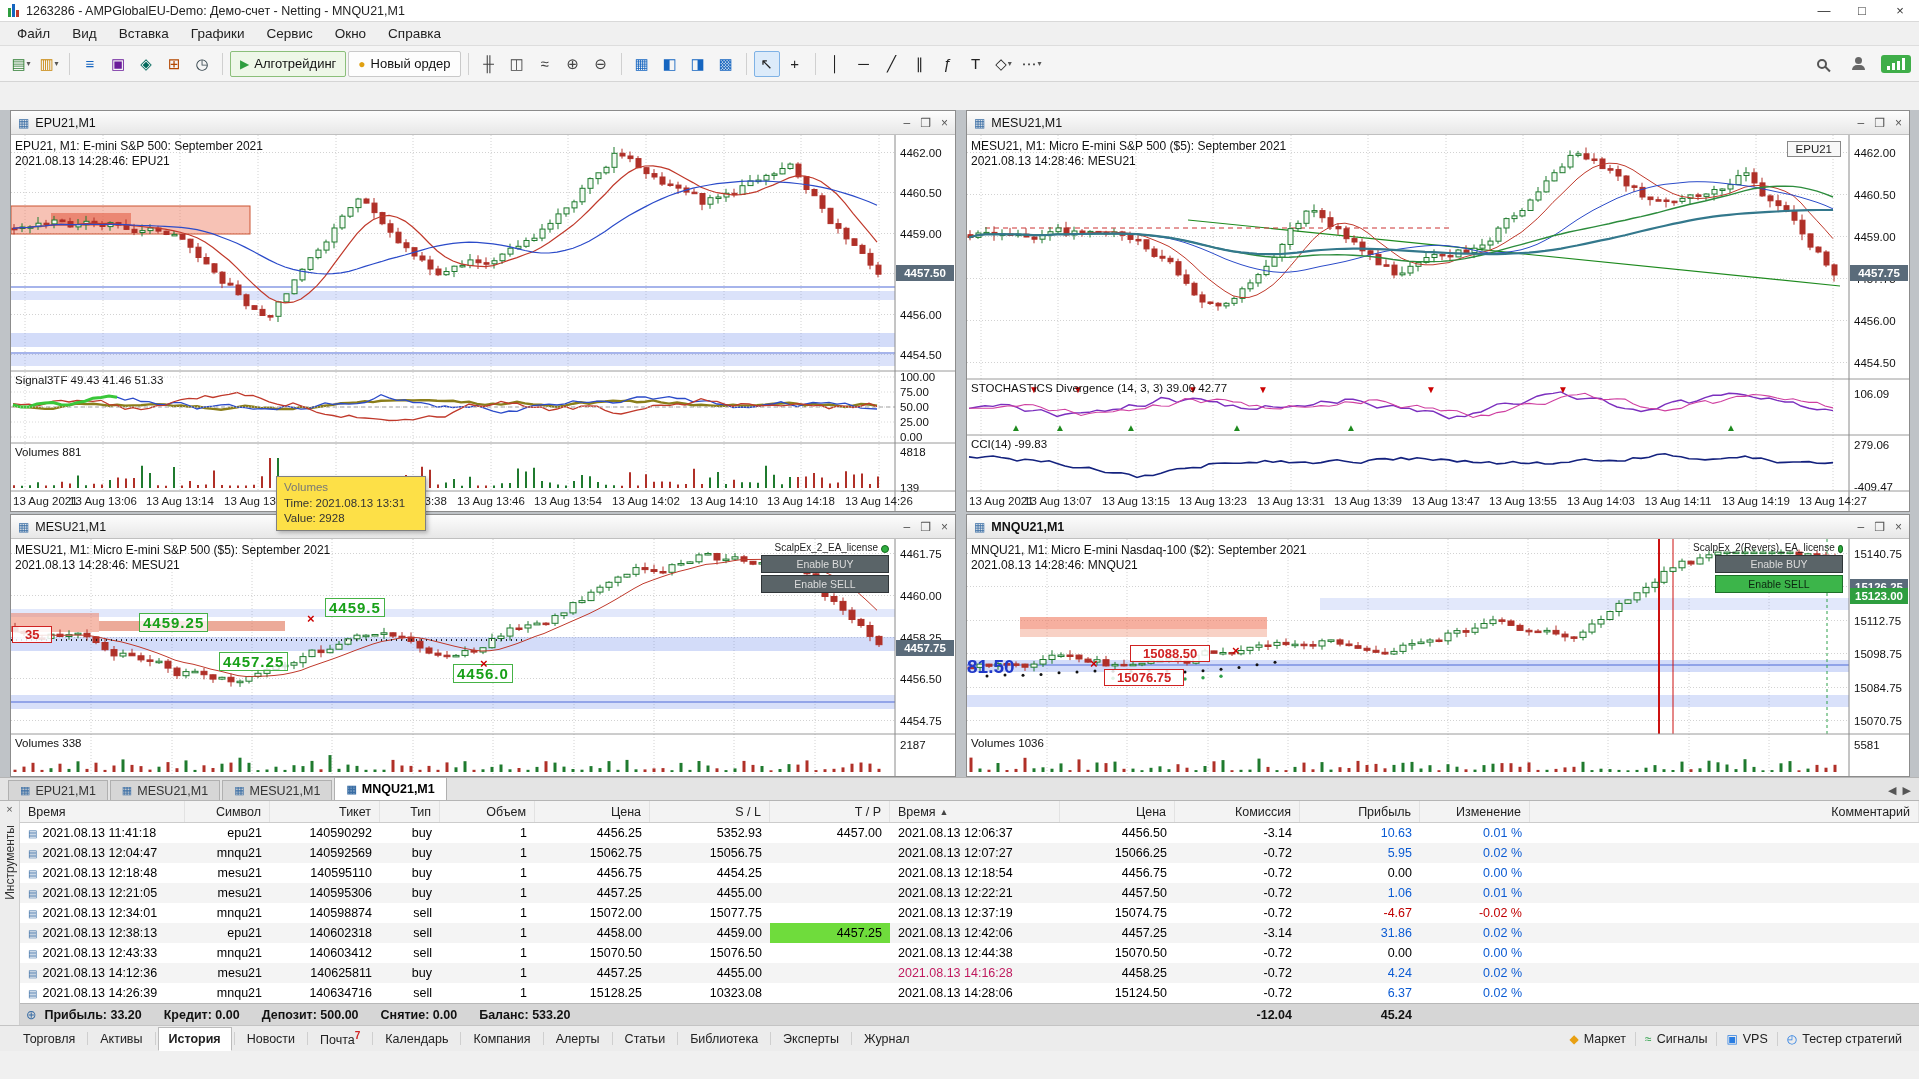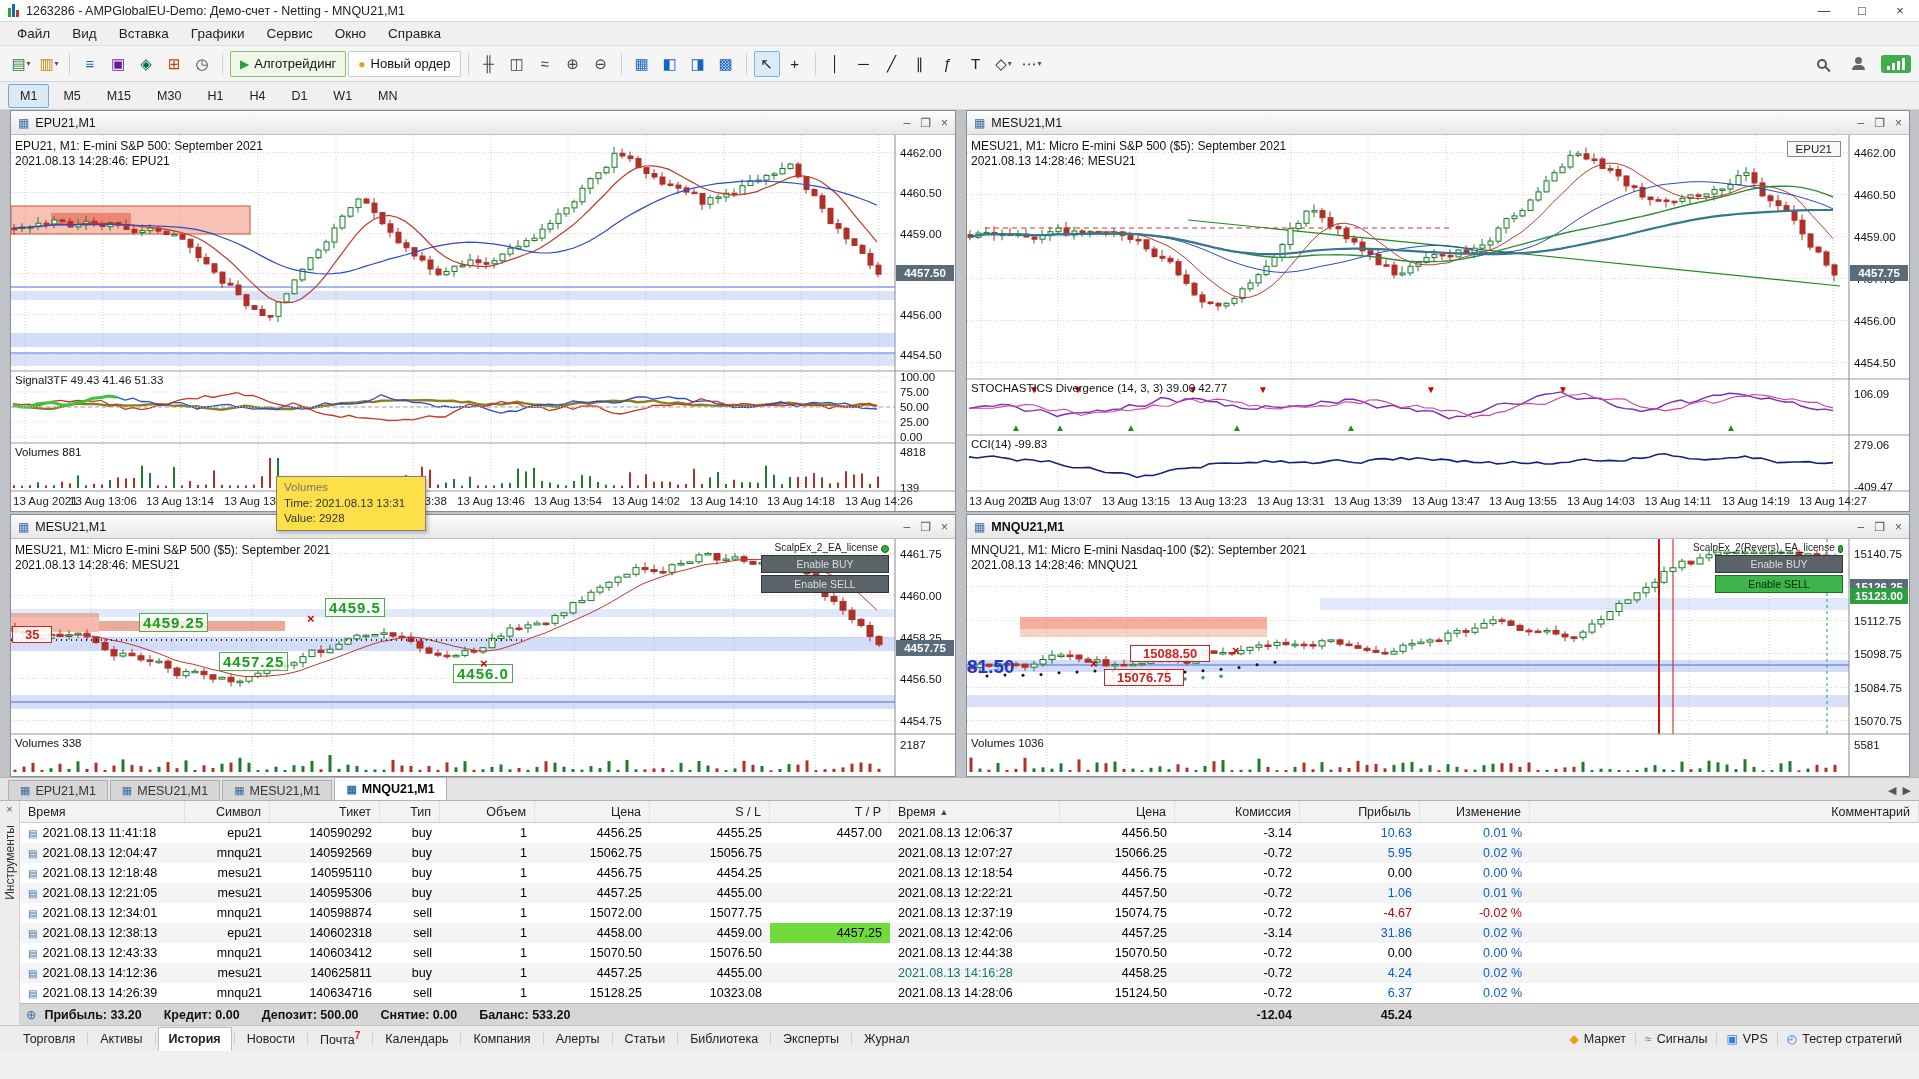--- a/index.html
+++ b/index.html
@@ -257,31 +257,20 @@
         </div>
       <div class="connpill">
           <i></i>
           <i></i>
           <i></i>
           <i></i>
         </div>
     </div>
   </div>
 
-  <div class="tfbar" id="tfbar">
-      <div class="tf active">M1</div>
-      <div class="tf">M5</div>
-      <div class="tf">M15</div>
-      <div class="tf">M30</div>
-      <div class="tf">H1</div>
-      <div class="tf">H4</div>
-      <div class="tf">D1</div>
-      <div class="tf">W1</div>
-      <div class="tf">MN</div>
-    </div>
 
   <div class="charts-area" id="chartsArea">
       <div class="chart-window" style="left: 10px; top: 0px; width: 946px; height: 402px;">
         <div class="cw-titlebar">
           <span class="cw-icon">▦</span>
           <span class="cw-title">EPU21,M1</span>
           <span class="cw-ctrls">
             <span class="cwb">–</span>
             <span class="cwb">❒</span>
             <span class="cwb">×</span>
@@ -1787,21 +1776,21 @@
       <div class="hcell r" style="width:389px">Комментарий</div>
     </div>
   <div class="hist-rows" id="histRows">
       <div class="hrow">
         <div class="cell" style="width:165px;color:#000"><span class="rowicon">▤</span>2021.08.13 11:41:18</div>
         <div class="cell r" style="width:85px;color:#000">epu21</div>
         <div class="cell r" style="width:110px;color:#000">140590292</div>
         <div class="cell r" style="width:60px;color:#000">buy</div>
         <div class="cell r" style="width:95px;color:#000">1</div>
         <div class="cell r" style="width:115px;color:#000">4456.25</div>
-        <div class="cell r" style="width:120px;color:#000">4455.25</div>
+        <div class="cell r" style="width:120px;color:#000">5352.93</div>
         <div class="cell r" style="width:120px;color:#000">4457.00</div>
         <div class="cell" style="width:170px;color:#000">2021.08.13 12:06:37</div>
         <div class="cell r" style="width:115px;color:#000">4456.50</div>
         <div class="cell r" style="width:125px;color:#000">-3.14</div>
         <div class="cell r" style="width:120px;color:#0b5bd3">10.63</div>
         <div class="cell r" style="width:110px;color:#0b5bd3">0.01 %</div>
         <div class="cell r" style="width:389px;color:#000"></div>
       </div>
       <div class="hrow alt">
         <div class="cell" style="width:165px;color:#000"><span class="rowicon">▤</span>2021.08.13 12:04:47</div>
@@ -1901,21 +1890,21 @@
       </div>
       <div class="hrow alt">
         <div class="cell" style="width:165px;color:#000"><span class="rowicon">▤</span>2021.08.13 14:12:36</div>
         <div class="cell r" style="width:85px;color:#000">mesu21</div>
         <div class="cell r" style="width:110px;color:#000">140625811</div>
         <div class="cell r" style="width:60px;color:#000">buy</div>
         <div class="cell r" style="width:95px;color:#000">1</div>
         <div class="cell r" style="width:115px;color:#000">4457.25</div>
         <div class="cell r" style="width:120px;color:#000">4455.00</div>
         <div class="cell r" style="width:120px;color:#000"></div>
-        <div class="cell" style="width:170px;color:#0f766e">2021.08.13 14:16:28</div>
+        <div class="cell" style="width:170px;color:#be185d">2021.08.13 14:16:28</div>
         <div class="cell r" style="width:115px;color:#000">4458.25</div>
         <div class="cell r" style="width:125px;color:#000">-0.72</div>
         <div class="cell r" style="width:120px;color:#0b5bd3">4.24</div>
         <div class="cell r" style="width:110px;color:#0b5bd3">0.02 %</div>
         <div class="cell r" style="width:389px;color:#000"></div>
       </div>
       <div class="hrow">
         <div class="cell" style="width:165px;color:#000"><span class="rowicon">▤</span>2021.08.13 14:26:39</div>
         <div class="cell r" style="width:85px;color:#000">mnqu21</div>
         <div class="cell r" style="width:110px;color:#000">140634716</div>

